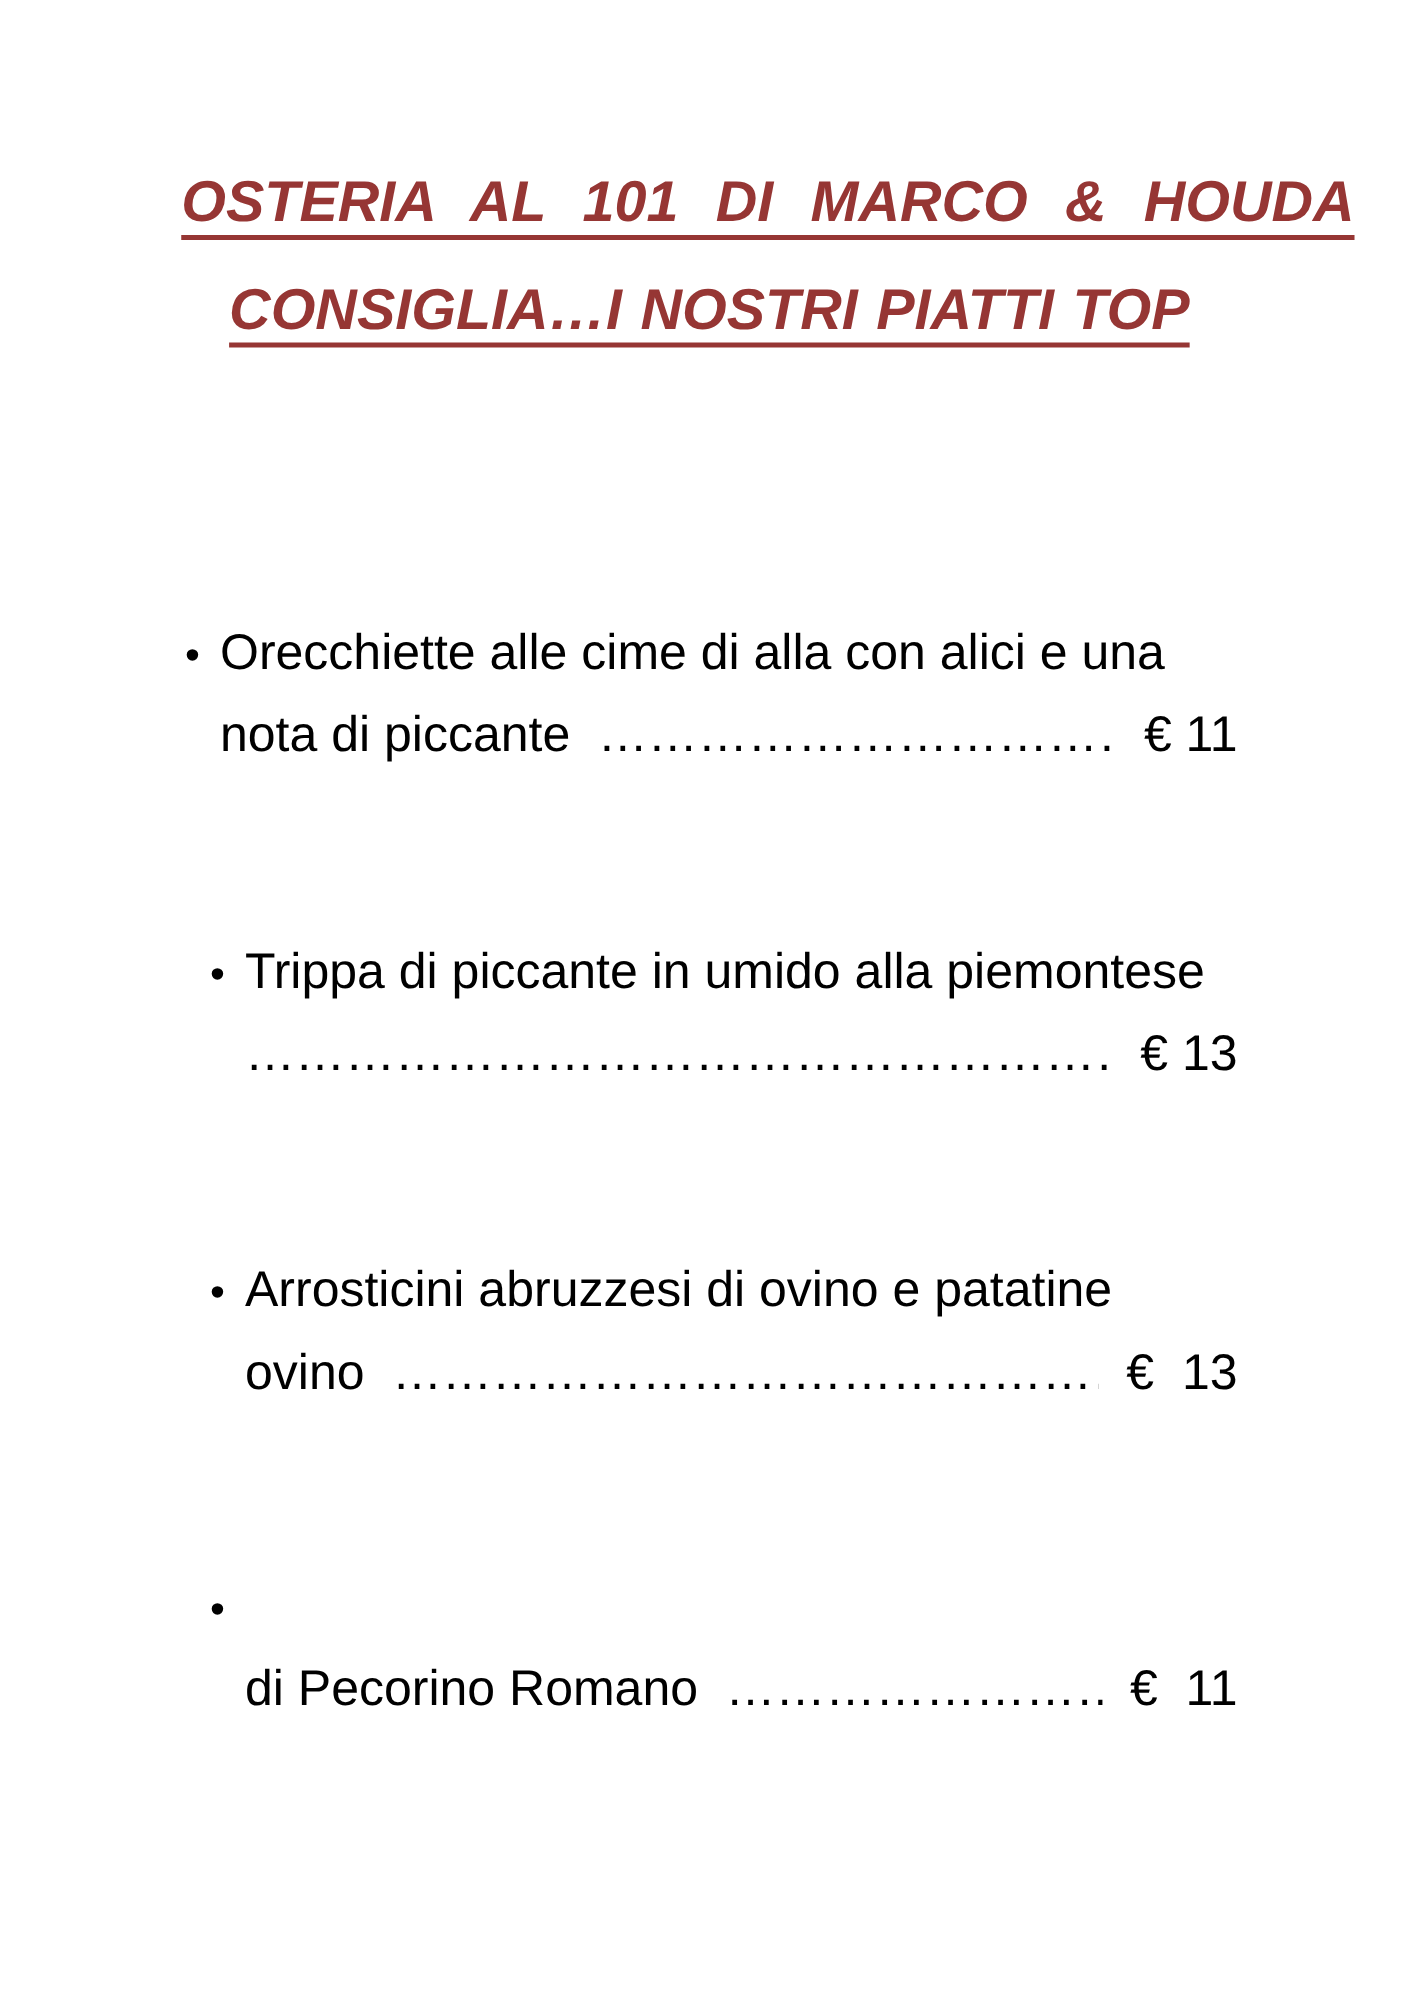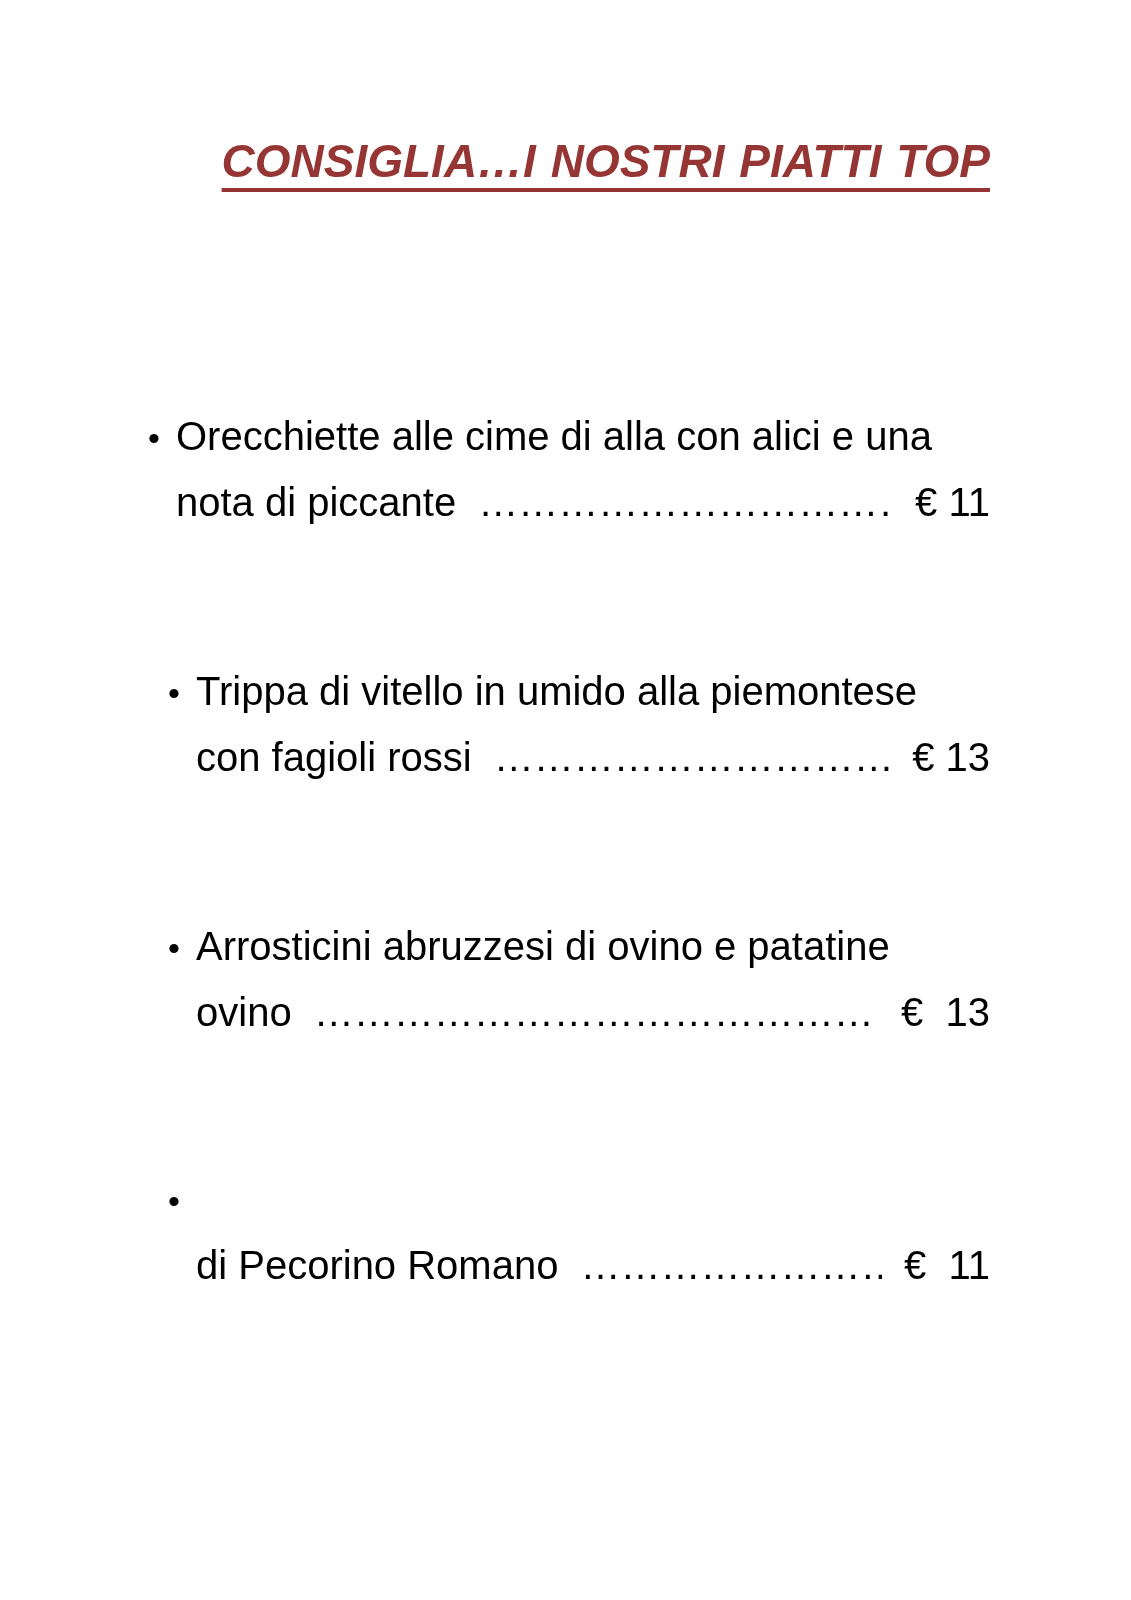--- a/index.html
+++ b/index.html
@@ -24,21 +24,21 @@
     font-size: 46px;
     font-weight: bold;
     font-style: italic;
     line-height: 86px;
     text-decoration: underline;
     text-decoration-thickness: 4px;
     text-underline-offset: 11px;
     white-space: nowrap;
   }
   .title-line.spread { word-spacing: 17px; }
-  .title-line.second { word-spacing: 2px; text-align: right; }
+  .title-line.second { word-spacing: 2px; }
   .menu { }
   .menu-item {
     font-size: 40px;
     line-height: 64px;
     margin-bottom: 125px;
     padding-left: 3px;
   }
   .menu-item.indent2 { padding-left: 23px; }
   .line1 { display: flex; align-items: baseline; }
   .bullet {
@@ -62,44 +62,44 @@
     min-width: 0;
   }
   .price { white-space: pre; flex: 0 0 auto; }
 </style>
 </head>
 <body>
 
 <div class="page">
 
   <div class="title-block">
+    <div class="title-line spread">OSTERIA AL 101 DI MARCO &amp; HOUDA</div>
     <div class="title-line second">CONSIGLIA…I NOSTRI PIATTI TOP</div>
   </div>
 
   <div class="menu">
 
     <div class="menu-item">
       <div class="line1">
         <span class="bullet">•</span>
         <span class="dish-name">Orecchiette alle cime di alla con alici e una</span>
       </div>
       <div class="line2">
         <span class="dish-cont">nota di piccante</span>
         <span class="leader">………………………………………………………………………………………………………………………………………………………………………………</span>
         <span class="price">€ 11</span>
       </div>
     </div>
 
     <div class="menu-item indent2">
       <div class="line1">
         <span class="bullet">•</span>
-        <span class="dish-name">Trippa di vitello in umido alla piemontese</span>
+        <span class="dish-name">Trippa di piccante in umido alla piemontese</span>
       </div>
       <div class="line2">
-        <span class="dish-cont">con fagioli rossi</span>
         <span class="leader">………………………………………………………………………………………………………………………………………………………………………………</span>
         <span class="price">€ 13</span>
       </div>
     </div>
 
     <div class="menu-item indent2">
       <div class="line1">
         <span class="bullet">•</span>
         <span class="dish-name">Arrosticini abruzzesi di ovino e patatine</span>
       </div>

